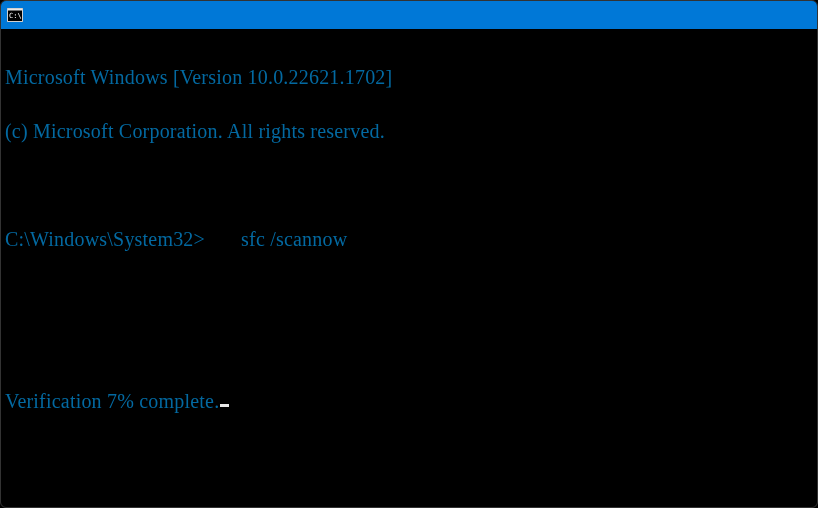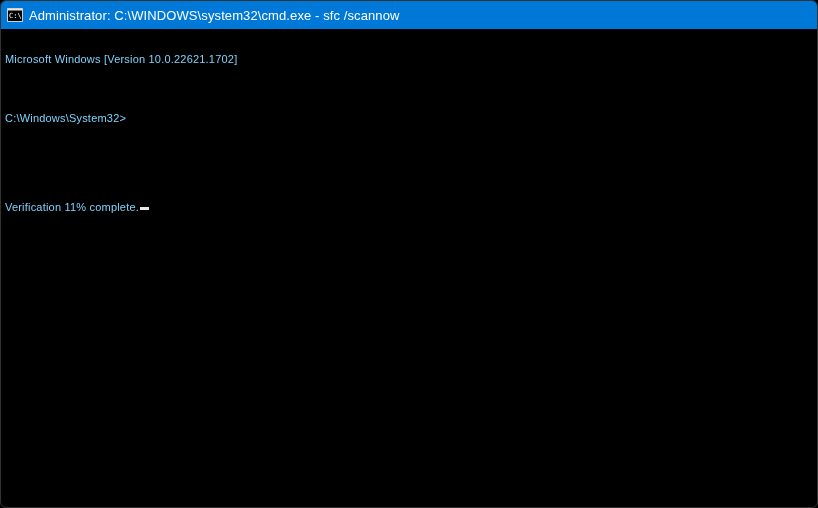--- a/index.html
+++ b/index.html
@@ -38,25 +38,25 @@
     .app-icon svg {
       width: 16px;
       height: 14px;
     }
     .title-text {
       white-space: nowrap;
       letter-spacing: 0.1px;
     }
     .terminal {
       padding: 8px 4px 4px 4px;
-      color: #7dd3fc;
-      font-size: 11px;
+      color: #0369a1;
+      font-size: 20px;
       line-height: 1.35;
       white-space: pre;
-      font-family: Liberation Sans, sans-serif;
+      font-family: Liberation Serif, serif;
       letter-spacing: 0.2px;
     }
     .line {
       min-height: 1.35em;
     }
     .prompt-line {
       display: flex;
       gap: 36px;
     }
     .cursor {
@@ -74,23 +74,23 @@
 <body>
 
 <div class="titlebar">
   <span class="app-icon">
     <svg viewBox="0 0 16 14">
       <rect x="0" y="0" width="16" height="14" fill="#e8e8e8" stroke="#888" stroke-width="0.5"></rect>
       <rect x="1" y="2.5" width="14" height="10.5" fill="#000"></rect>
       <text x="2" y="10" font-size="7" fill="#fff" font-family="monospace">C:\</text>
     </svg>
   </span>
-  <span class="title-text">Administrator: C:\WINDOWS\system32\cmd.exe - sfc  /scannow</span>
 </div>
 
 <div class="terminal">
 <div class="line">Microsoft Windows [Version 10.0.22621.1702]</div>
+<div class="line">(c) Microsoft Corporation. All rights reserved.</div>
 <div class="line"></div>
-<div class="line prompt-line"><span>C:\Windows\System32&gt;</span></div>
+<div class="line prompt-line"><span>C:\Windows\System32&gt;</span><span>sfc /scannow</span></div>
 <div class="line"></div>
 <div class="line"></div>
-<div class="line"><span>Verification 11% complete.</span><span class="cursor"></span></div>
+<div class="line"><span>Verification 7% complete.</span><span class="cursor"></span></div>
 </div>
 
 </body></html>

